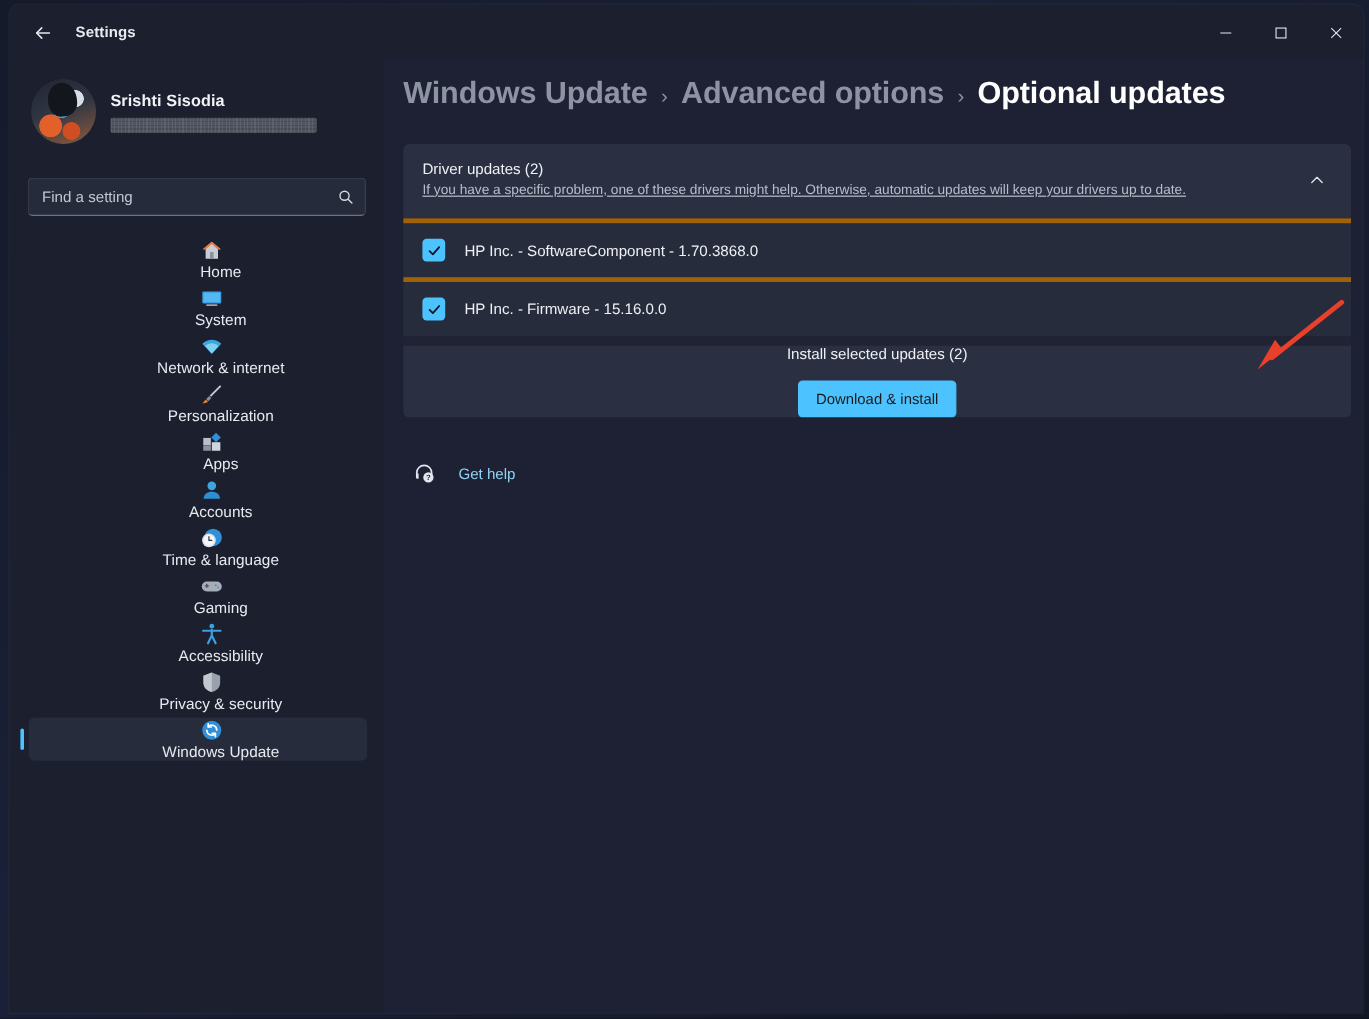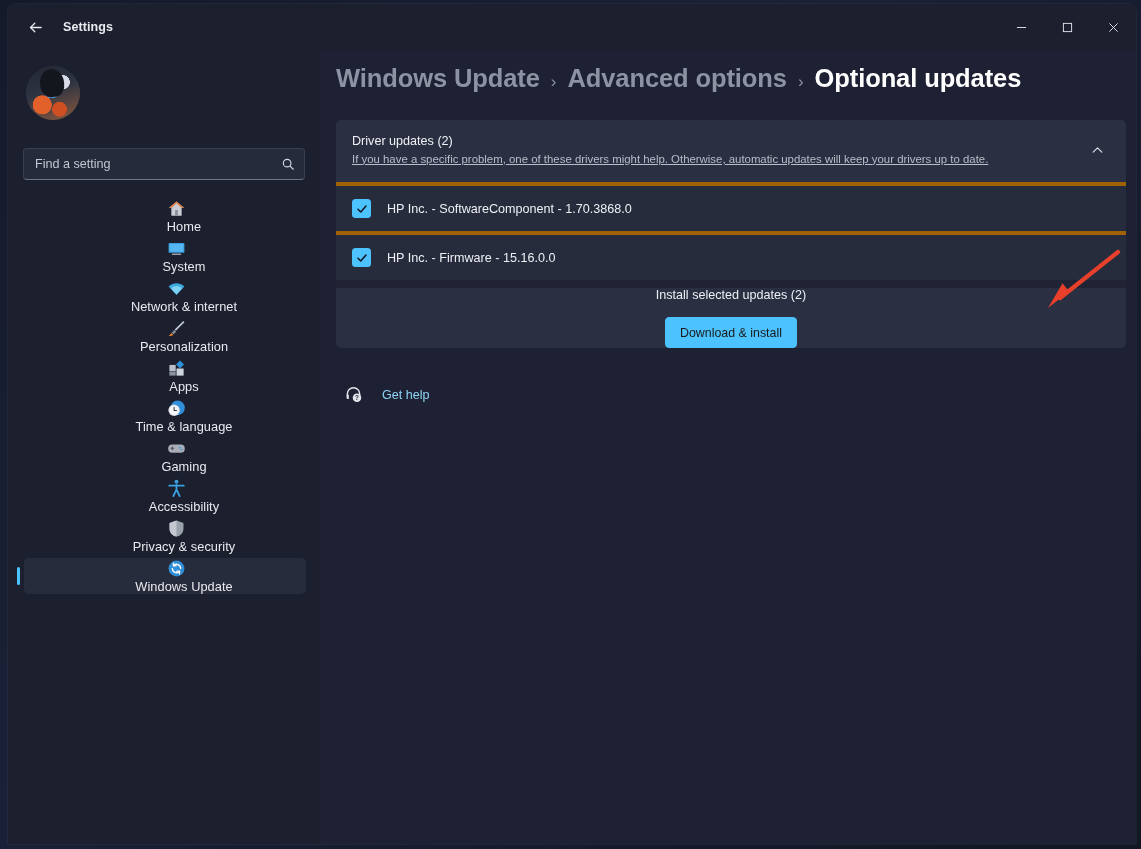--- a/index.html
+++ b/index.html
@@ -381,20 +381,24 @@
       </div>
     </div>
 
     <div id="sidebar">
 
       <div id="account">
         <div id="avatar">
           <div class="ph"></div>
             <div class="hair"></div>
         </div>
+        <div id="acct-text">
+          <div id="acct-name">Srishti Sisodia</div>
+          <div id="acct-email"></div>
+        </div>
       </div>
 
       <div id="search-wrap">
         <input id="search-input" type="text" placeholder="Find a setting" style="">
         <span id="search-icon">
           <svg viewBox="0 0 24 24" fill="none" stroke="#d3d7e0" stroke-width="2" stroke-linecap="round">
             <circle cx="10.5" cy="10.5" r="6.5"></circle>
             <line x1="15.5" y1="15.5" x2="21" y2="21"></line>
           </svg>
         </span>
@@ -451,20 +455,29 @@
             <svg viewBox="0 0 24 24">
               <rect x="3" y="7.5" width="8" height="8" fill="#b9bec8"></rect>
               <rect x="3" y="16" width="8" height="5" fill="#8d939e"></rect>
               <rect x="12" y="12" width="9" height="9" fill="#d0d4dc"></rect>
               <path d="M16.5 2 21.5 7 16.5 12 11.5 7z" fill="#2f8fd8"></path>
             </svg>
           </span>
           <span class="nav-label">Apps</span>
         </div>
 
+        <div class="nav-item">
+          <span class="nav-ico">
+            <svg viewBox="0 0 24 24">
+              <circle cx="12" cy="7.4" r="4.6" fill="#3fa3e0"></circle>
+              <path d="M3.4 21c0-4.6 3.9-7.3 8.6-7.3s8.6 2.7 8.6 7.3z" fill="#2d8fd3"></path>
+            </svg>
+          </span>
+          <span class="nav-label">Accounts</span>
+        </div>
 
         <div class="nav-item">
           <span class="nav-ico">
             <svg viewBox="0 0 24 24">
               <circle cx="13.4" cy="11.2" r="9.2" fill="#2f8fd8"></circle>
               <circle cx="9" cy="14.2" r="7.2" fill="#dfe3ea"></circle>
               <circle cx="9" cy="14.2" r="5.7" fill="#f4f6f9"></circle>
               <path d="M9 10.4v4h3" stroke="#33373f" stroke-width="1.3" fill="none" stroke-linecap="round"></path>
             </svg>
           </span>

